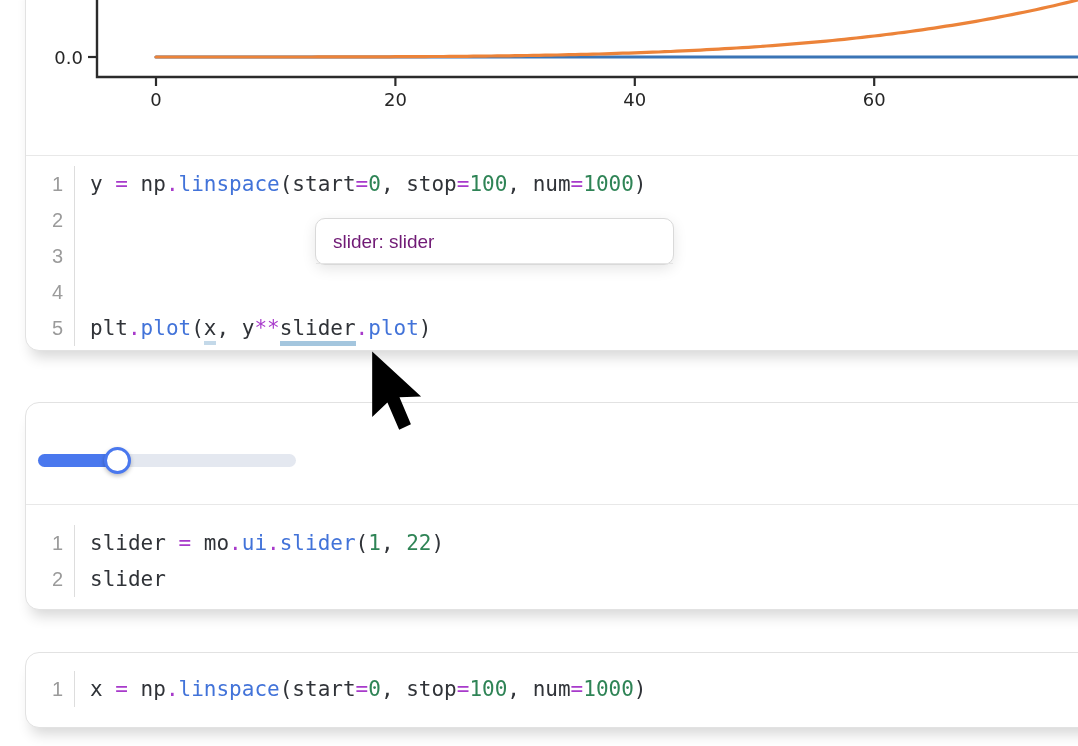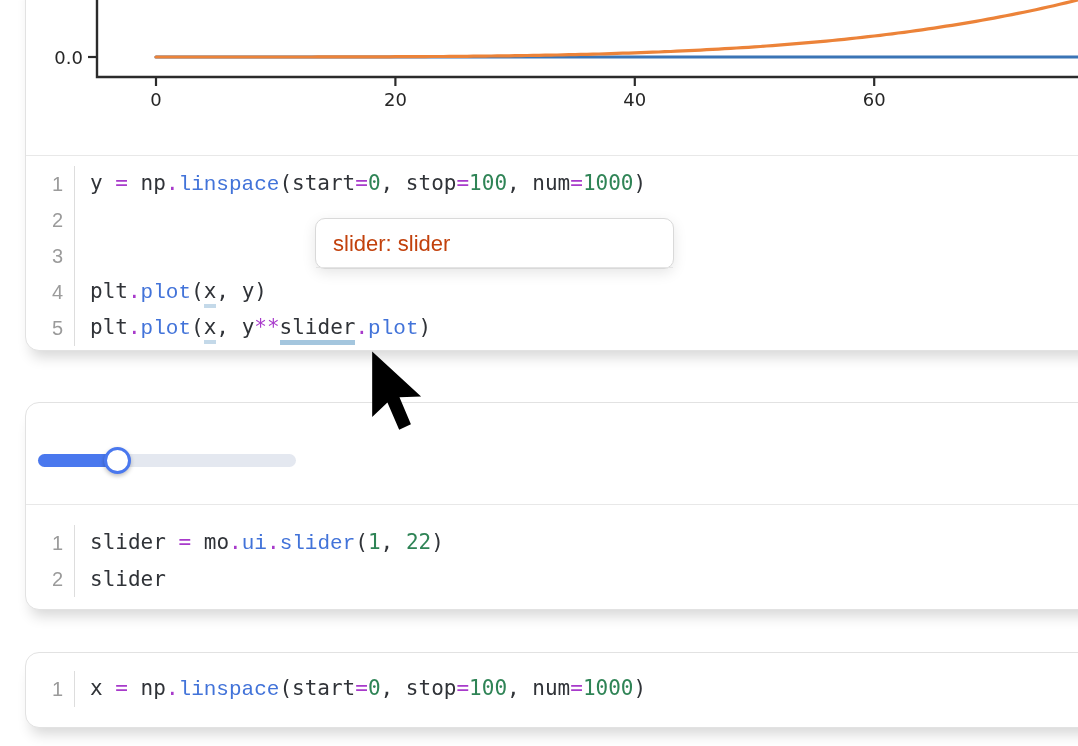--- a/index.html
+++ b/index.html
@@ -23,39 +23,39 @@
   #cell-x .cell-code { padding: 18px 0 20px 0; }
 
   .code-row { display: flex; height: 36px; align-items: center; }
   .gutter { flex: none; width: 49px; box-sizing: border-box; padding-right: 11px;
             text-align: right; align-self: stretch; line-height: 36px;
             color: #9b9b9b; font-size: 20px; border-right: 1px solid #dddddd; }
   .code-text { padding-left: 15px; white-space: pre;
                font-family: "DejaVu Sans Mono", monospace; font-size: 21px; line-height: 36px; }
   .tk-p { color: var(--token-plain, #303338); }
   .tk-o { color: var(--token-operator, #a83acb); }
-  .tk-f { color: var(--token-function, #4273d9); font-family: Liberation Mono, monospace; }
+  .tk-f { color: var(--token-function, #4273d9); }
   .tk-n { color: var(--token-number, #2f8456); }
   .ul-ref   { border-bottom: 4px solid var(--underline-ref, #c4d9e9); padding-bottom: 1px; }
   .ul-hover { border-bottom: 5px solid var(--underline-hover, #a4c6de); padding-bottom: 1px; cursor: pointer; }
 
   
   .slider-track { position: absolute; left: 12px; top: 51px; width: 258px; height: 13px;
                   border-radius: 7px; background: #e4e8f0; cursor: pointer; }
   .slider-fill  { position: absolute; left: 0; top: 0; height: 13px; border-radius: 7px;
                   background: var(--accent-blue, #4a78ee); }
   .slider-handle { position: absolute; top: -7px; width: 27px; height: 27px; box-sizing: border-box;
                    border-radius: 50%; background: #fff; border: 3px solid var(--accent-blue, #4a78ee);
                    box-shadow: 0 2px 4px rgba(0,0,0,0.25); cursor: grab; }
 
   
   .tooltip { position: absolute; left: 315px; top: 218px; width: 357px; z-index: 5;
              background: #fff; border: 1px solid #d9d9d9; border-radius: 10px;
              box-shadow: 0 4px 14px rgba(0,0,0,0.10); }
-  .tooltip-title { padding: 12px 17px 10px 17px; font-size: 22px; color: #c2410c; }
+  .tooltip-title { padding: 12px 17px 10px 17px; font-size: 19px; color: #701a75; }
   .tooltip-divider { border-top: 1px solid #e4e4e4; }
   .tooltip-action { padding: 10px 17px 13px 17px; display: flex; align-items: center;
                     font-size: 18px; color: #8a93a3; }
   .kbd { margin-left: 11px; border: 1.5px solid #ccd2da; border-radius: 15px;
          padding: 1px 13px 3px 13px; font-size: 17px; color: #5a6572; background: #fdfdfe; }
   .kbd-suffix { margin-left: 8px; }
 
   .cursor { position: absolute; left: 369px; top: 349px; z-index: 10; }
 </style>
 </head>
@@ -87,21 +87,20 @@
       <div class="code-row">
         <div class="gutter">2</div>
         <div class="code-text"></div>
       </div>
       <div class="code-row">
         <div class="gutter">3</div>
         <div class="code-text"></div>
       </div>
       <div class="code-row">
         <div class="gutter">4</div>
-        <div class="code-text"><span class="tk-p">plt</span><span class="tk-o">.</span><span class="tk-f">plot</span><span class="tk-p">(</span><span class="tk-p ul-ref">x</span><span class="tk-p">, </span><span class="tk-p">y</span><span class="tk-p">)</span></div>
       </div>
       <div class="code-row">
         <div class="gutter">5</div>
         <div class="code-text"><span class="tk-p">plt</span><span class="tk-o">.</span><span class="tk-f">plot</span><span class="tk-p">(</span><span class="tk-p ul-ref">x</span><span class="tk-p">, </span><span class="tk-p">y</span><span class="tk-o">**</span><span class="tk-p ul-hover">slider</span><span class="tk-o">.</span><span class="tk-f">plot</span><span class="tk-p">)</span></div>
       </div>
     </div>
 </div>
 
 <div class="cell" id="cell-slider">
   <div class="cell-output">

